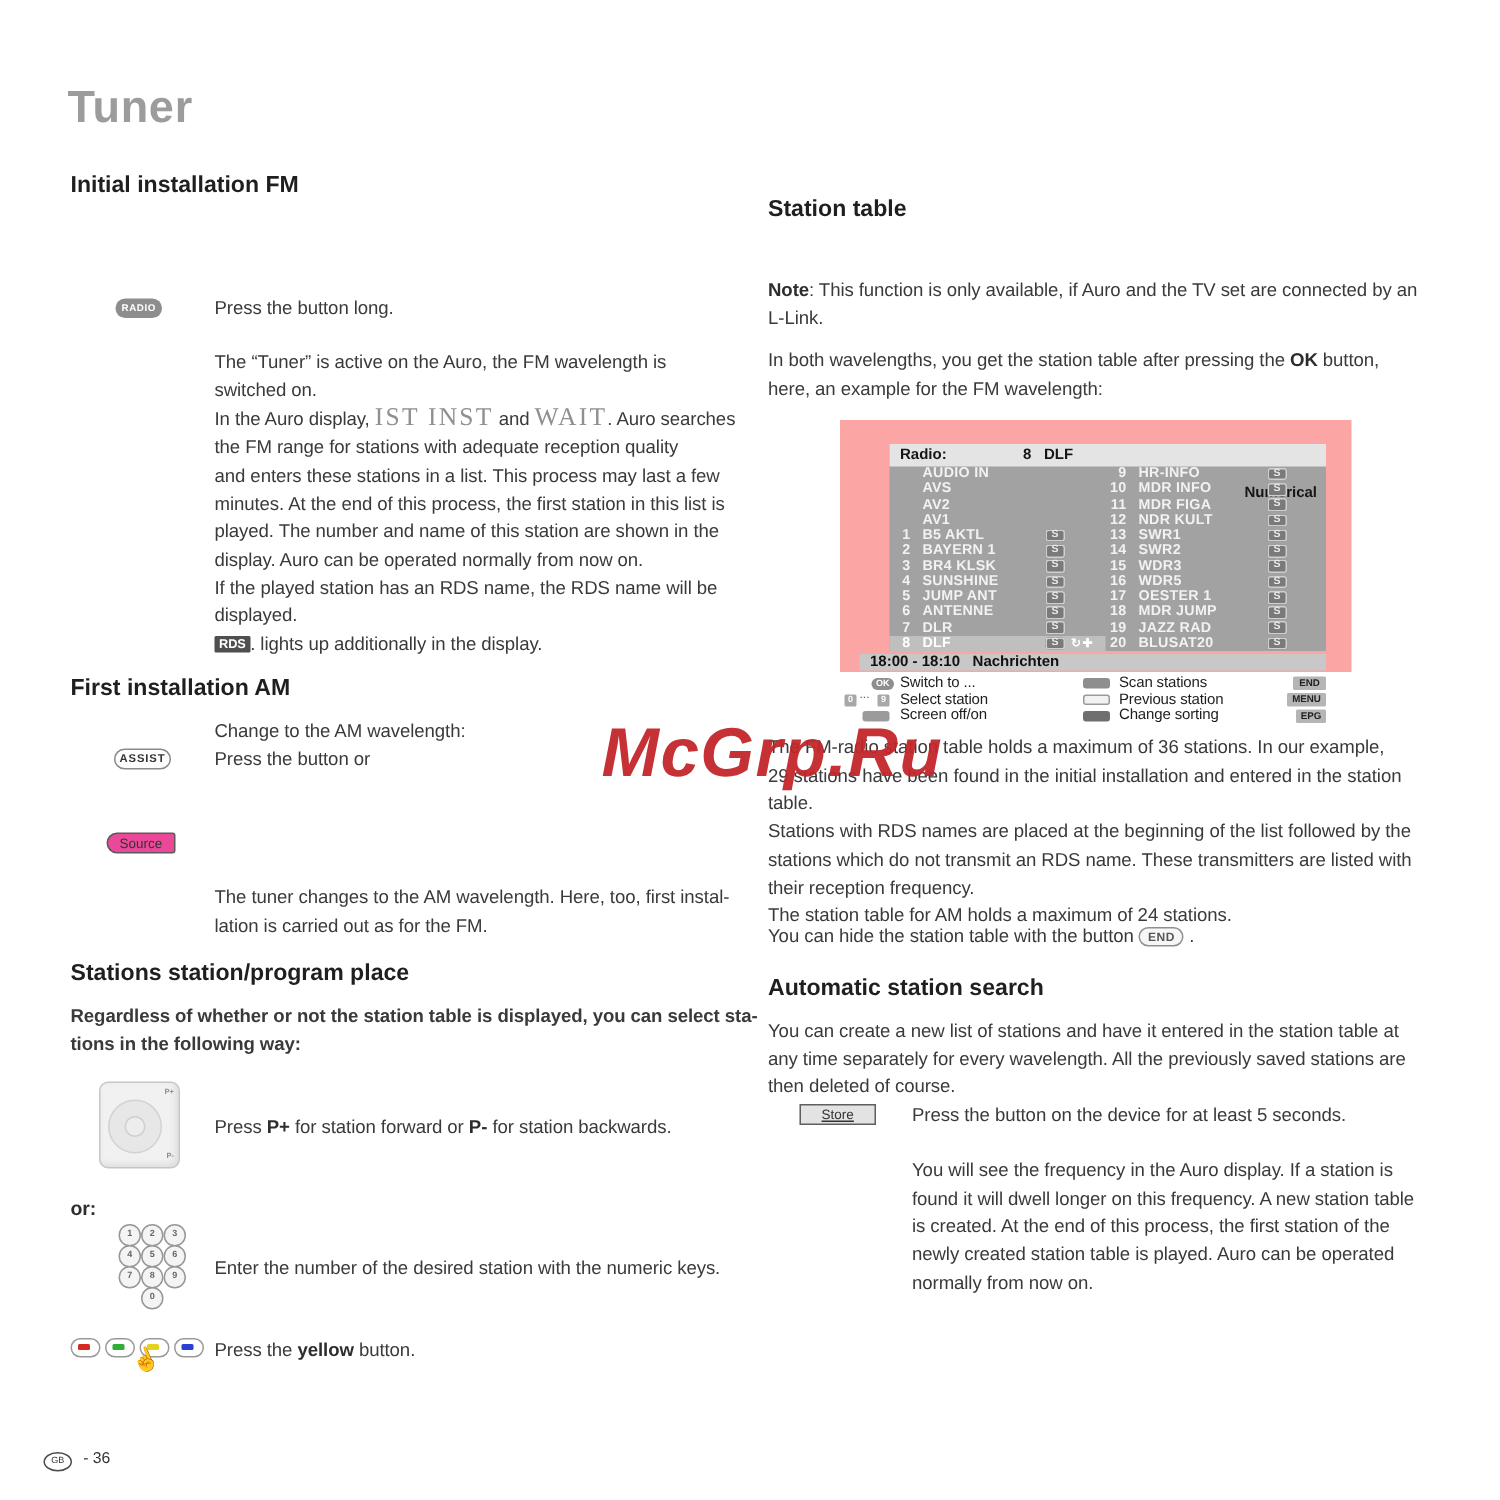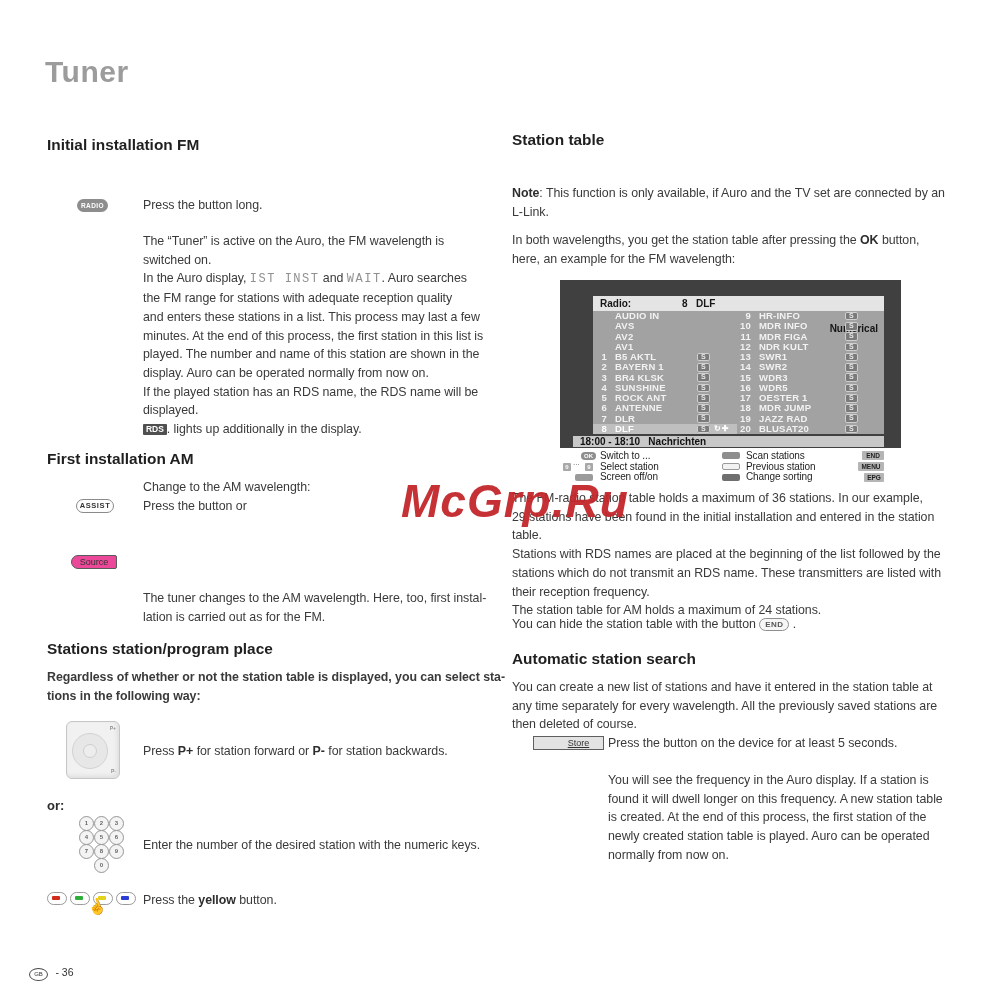--- a/index.html
+++ b/index.html
@@ -4,37 +4,37 @@
 <style>
   html,body{margin:0;padding:0;background:#fff;}
   #page{position:relative;width:1000px;height:1000px;background:#ffffff;overflow:hidden;
         font-family:"Liberation Sans",sans-serif;color:#3c3c3c;}
   .pl{white-space:pre-line;}
   .abs{position:absolute;}
   .body{font-size:12.4px;line-height:18.7px;letter-spacing:-0.05px;color:#3a3a3a;}
   .h1{font-size:30px;font-weight:bold;color:#9c9c9c;letter-spacing:0.5px;}
   .h2{font-size:15.4px;font-weight:bold;color:#1f1f1f;}
   .b{font-weight:bold;color:#2d2d2d;}
-  .seg{font-family:Liberation Mono, monospace;color:#909090;font-size:12px;letter-spacing:1.5px;}
+  .seg{font-family:Liberation Serif, serif;color:#909090;font-size:17px;letter-spacing:1.5px;}
   
   .pill-dark{display:inline-block;background:#8d8d8d;color:#fff;border-radius:8px;
              font-size:6.5px;font-weight:bold;letter-spacing:0.4px;text-align:center;}
   .pill-light{display:inline-block;background:#fdfdfd;border:1.5px solid #8a8a8a;border-radius:9px;
               color:#333;font-size:7.5px;font-weight:bold;letter-spacing:0.6px;text-align:center;}
   .key-rect{display:inline-block;background:#ec4899;border:1.2px solid #5a5a5a;
             border-radius:7px 2px 2px 7px;color:#333;font-size:9px;text-align:center;}
   .rds{display:inline-block;background:#4f4f4f;color:#fff;font-size:8.5px;font-weight:bold;
        padding:0 3px;border-radius:1px;line-height:11px;vertical-align:1px;}
   .endpill{display:inline-block;background:#f6f6f6;border:1.2px solid #8f8f8f;border-radius:9px;
            color:#555;font-size:8px;font-weight:bold;padding:0 5px;line-height:11px;vertical-align:1px;letter-spacing:0.4px;}
   .store{display:inline-block;background:#e3e3e3;border:1.2px solid #5f5f5f;color:#333;
-         font-size:9px;text-align:center;line-height:12px;padding-left:20px;}
+         font-size:9px;text-align:center;line-height:12px;}
   .store u{text-decoration:underline;}
   
-  #tvframe{background:#404040;}
+  #tvframe{background:#fca5a5;}
   #tvpanel{background:#a2a2a2;}
   #tvheader{background:#e4e4e4;color:#161616;font-size:10px;font-weight:bold;}
   .srow{position:relative;height:10.28px;line-height:10.28px;font-size:9.5px;font-weight:bold;
         color:#f2f2f2;letter-spacing:0.2px;}
   .srow.sel{background:#bfbfbf;color:#fff;}
   .snum{display:inline-block;width:14px;text-align:right;}
   .sname{margin-left:8px;}
   .sbadge{position:absolute;top:0.8px;width:13px;height:8.6px;line-height:8.8px;text-align:center;
           background:#7a7a7a;color:#e9e9e9;font-size:7px;font-weight:bold;border-radius:2px;
           box-shadow:0 0 0 1px #cfcfcf inset;}
@@ -65,21 +65,21 @@
         text-align:center;}
   .hand{position:absolute;font-size:15px;color:#3a3a3a;transform:rotate(-22deg);}
 </style>
 </head>
 <body>
 
 <div id="page">
 
   <div class="abs h1" style="left:45px;top:55px;">Tuner</div>
 
-  <div class="abs h2" style="left:47px;top:136px;">Initial installation FM</div>
+  <div class="abs h2" style="left:47px;top:115px;">Initial installation FM</div>
 
   <div class="abs pill-dark" style="left:77px;top:199px;width:31px;height:13px;line-height:13px;">RADIO</div>
   <div class="abs body" style="left:143px;top:196px;">Press the button long.</div>
 
   <div class="abs body pl" style="left:143px;top:232px;width:390px;"><span>The “Tuner” is active on the Auro, the FM wavelength is
 switched on.</span>
 <span>In the Auro display, </span><span class="seg">IST INST</span><span> and </span><span class="seg">WAIT</span><span>. Auro searches
 the FM range for stations with adequate reception quality
 and enters these stations in a list. This process may last a few
 minutes. At the end of this process, the first station in this list is
@@ -164,21 +164,21 @@
 
       <div class="abs" style="left:0;top:15px;width:144px;">
         <div class="srow"><span class="snum"></span><span class="sname">AUDIO IN</span></div>
         <div class="srow"><span class="snum"></span><span class="sname">AVS</span></div>
         <div class="srow"><span class="snum"></span><span class="sname">AV2</span></div>
         <div class="srow"><span class="snum"></span><span class="sname">AV1</span></div>
         <div class="srow"><span class="snum">1</span><span class="sname">B5 AKTL</span><span class="sbadge" style="left:104px;">S</span></div>
         <div class="srow"><span class="snum">2</span><span class="sname">BAYERN 1</span><span class="sbadge" style="left:104px;">S</span></div>
         <div class="srow"><span class="snum">3</span><span class="sname">BR4 KLSK</span><span class="sbadge" style="left:104px;">S</span></div>
         <div class="srow"><span class="snum">4</span><span class="sname">SUNSHINE</span><span class="sbadge" style="left:104px;">S</span></div>
-        <div class="srow"><span class="snum">5</span><span class="sname">ROCK ANT</span><span class="sbadge" style="left:104px;">S</span></div>
+        <div class="srow"><span class="snum">5</span><span class="sname">JUMP ANT</span><span class="sbadge" style="left:104px;">S</span></div>
         <div class="srow"><span class="snum">6</span><span class="sname">ANTENNE</span><span class="sbadge" style="left:104px;">S</span></div>
         <div class="srow"><span class="snum">7</span><span class="sname">DLR</span><span class="sbadge" style="left:104px;">S</span></div>
         <div class="srow sel"><span class="snum">8</span><span class="sname">DLF</span><span class="sbadge" style="left:104px;">S</span><span class="selicon" style="left:121px;">↻✚</span></div>
       </div>
 
       <div class="abs" style="left:144px;top:15px;width:147px;">
         <div class="srow"><span class="snum">9</span><span class="sname">HR-INFO</span><span class="sbadge" style="left:108px;">S</span></div>
         <div class="srow"><span class="snum">10</span><span class="sname">MDR INFO</span><span class="sbadge" style="left:108px;">S</span></div>
         <div class="srow"><span class="snum">11</span><span class="sname">MDR FIGA</span><span class="sbadge" style="left:108px;">S</span></div>
         <div class="srow"><span class="snum">12</span><span class="sname">NDR KULT</span><span class="sbadge" style="left:108px;">S</span></div>

